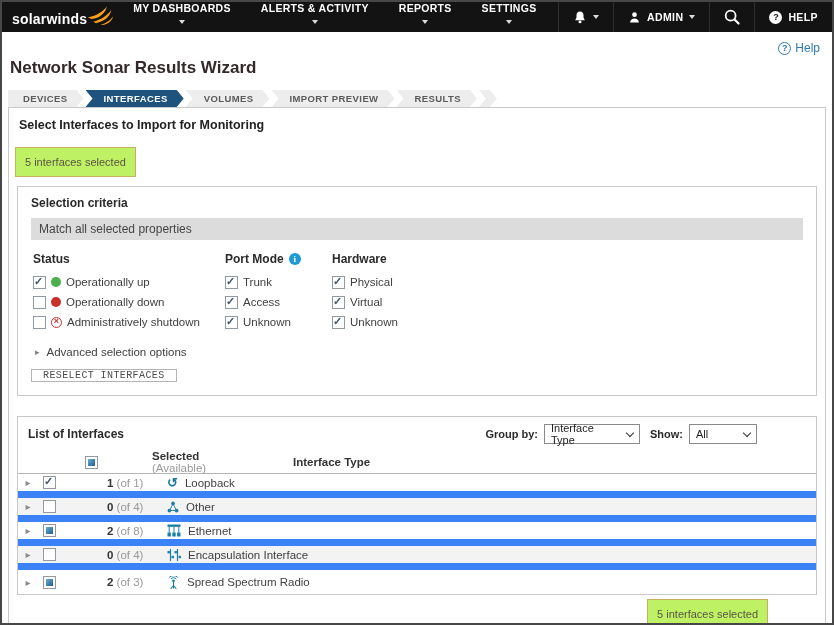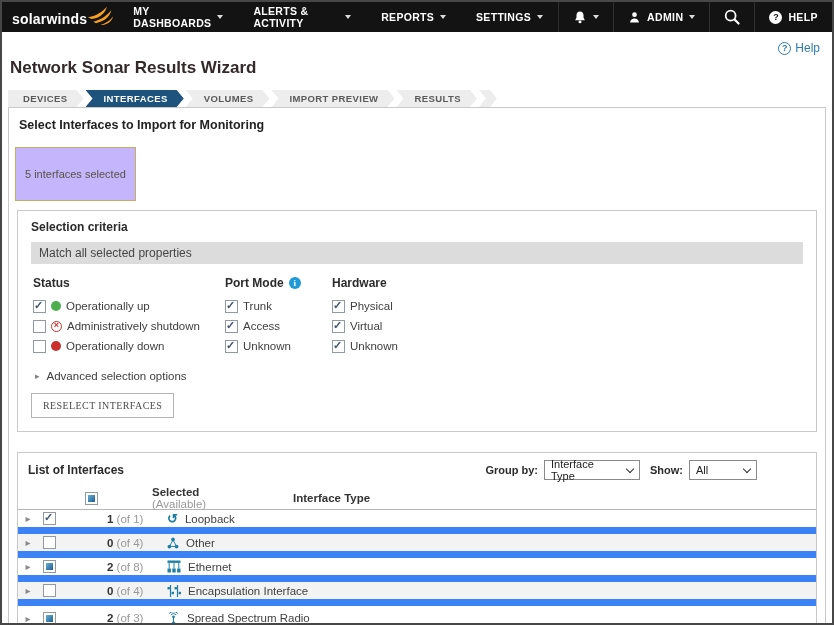--- a/index.html
+++ b/index.html
@@ -10,21 +10,21 @@
     background:#fff;
     font-family:"Liberation Sans", sans-serif;
     overflow:hidden;
   }
 
   
   .topbar { height:30px; background:#131313; display:flex; align-items:stretch; color:#fff; }
   .logo { display:flex; align-items:center; padding:0 4px 0 10px; }
   .logo-text { font-size:14px; font-weight:700; letter-spacing:.2px; margin-top:3px; }
   .menu { display:flex; align-items:stretch; }
-  .menu-item { display:flex; align-items:center; gap:6px; padding:0 15px; font-size:10.5px; font-weight:700; letter-spacing:.3px; cursor:pointer; }
+  .menu-item { display:flex; align-items:center; gap:6px; padding:0 15px; font-size:10.5px; font-weight:700; letter-spacing:.3px; cursor:pointer;flex-direction:column; }
   .tb-caret { width:0; height:0; border-left:3.5px solid transparent; border-right:3.5px solid transparent; border-top:4px solid #ddd; }
   .topbar-right { margin-left:auto; display:flex; align-items:stretch; }
   .tb-sec { display:flex; align-items:center; justify-content:center; gap:6px; border-left:1px solid #2f2f2f; padding:0 14px; cursor:pointer; }
   .tb-sec .label { font-size:10.5px; font-weight:700; letter-spacing:.4px; }
   .help-q { width:13px; height:13px; border-radius:50%; background:#fff; color:#131313; font-size:9px; font-weight:700; display:flex; align-items:center; justify-content:center; }
 
   
   .page-help { display:flex; justify-content:flex-end; padding:8px 12px 0 0; height:24px; }
   .help-link { display:inline-flex; align-items:center; gap:4px; color:#2e7bb4; font-size:12px; cursor:pointer; text-decoration:none; }
   .qicon { width:13px; height:13px; border:1px solid #2e7bb4; border-radius:50%; font-size:9px; font-weight:700; display:flex; align-items:center; justify-content:center; }
@@ -35,21 +35,21 @@
   .step { display:flex; align-items:center; background:#ededed; color:#5a5a5a;
           font-size:9.5px; font-weight:700; letter-spacing:.4px; padding:0 16px 0 18px; margin-right:2px;
           clip-path:polygon(0 0, calc(100% - 7px) 0, 100% 50%, calc(100% - 7px) 100%, 0 100%, 7px 50%); cursor:pointer; }
   .step:first-child { clip-path:polygon(0 0, calc(100% - 7px) 0, 100% 50%, calc(100% - 7px) 100%, 0 100%); padding-left:15px; }
   .step.active { background:#1e537e; color:#fff; }
   .step.tail { width:18px; padding:0; }
 
   
   .panel { margin:0 6px; border:1px solid #c9c9c9; background:#fff; padding-bottom:3px; }
   .sec-heading { font-size:12.5px; font-weight:700; color:#222; margin:10px 0 0 10px; }
-  .badge { display:inline-block; background:#c4b5fd; border:1px solid #c9ae5e; color:#5a5345; font-size:11px; padding:20px 9px; }
+  .badge { display:inline-block; background:#bef264; border:1px solid #c9ae5e; color:#5a5345; font-size:11px; padding:8px 9px; }
   .badge-top { margin:15px 0 0 6px; }
   .badge-row { text-align:right; padding:4px 57px 2px 0; }
 
   .critbox { margin:9px 8px 0; border:1px solid #c9c9c9; padding:9px 13px 13px; }
   .crit-title { font-size:12px; font-weight:700; color:#2b2b2b; }
   .matchbar { margin-top:8px; background:#dcdcdc; height:22px; line-height:22px; padding-left:8px; font-size:12px; color:#454545; }
   .cols { display:flex; margin-top:12px; padding-left:2px; }
   .col-status { width:192px; } .col-port { width:107px; } .col-mon { width:120px; } .col-hw { width:150px; }
   .col-h { font-size:12px; font-weight:700; color:#2b2b2b; margin-bottom:9px; display:flex; align-items:center; gap:5px; }
   .citem { display:flex; align-items:center; gap:5px; margin-bottom:6px; font-size:11.5px; color:#3f3f3f; height:14px; }
@@ -63,21 +63,21 @@
   .dot-red { background:#c9302c; }
   .dot-x { width:11px; height:11px; border-radius:50%; background:#fff; border:1px solid #c9302c; color:#c9302c;
            display:flex; align-items:center; justify-content:center; font-size:9px; font-weight:700; line-height:1; }
   .dot-x::after { content:"\00d7"; margin-top:-1px; }
   .info-i { width:12px; height:12px; border-radius:50%; background:#1f9ad6; color:#fff; font-size:9px; font-weight:700;
             display:flex; align-items:center; justify-content:center; font-family:"Liberation Serif",serif; cursor:pointer; }
 
   .adv { display:flex; align-items:center; gap:7px; margin:11px 0 0 4px; font-size:11.5px; color:#404040; cursor:pointer; }
   .tri { color:#808080; font-size:9px; } .tri::after { content:"\25b8"; }
   .reselect { margin-top:11px; background:#fff; border:1px solid #b3b3b3; color:#4c4c4c; font-size:10px; letter-spacing:.4px;
-              padding:6px 11px; font-family:Liberation Serif, serif; cursor:pointer; }
+              padding:0 11px; font-family:Liberation Mono, monospace; cursor:pointer; }
 
   
   .listbox { margin:20px 8px 0; border:1px solid #c9c9c9; }
   .list-head { display:flex; align-items:center; justify-content:space-between; padding:7px 59px 7px 10px; }
   .list-title { font-size:12px; font-weight:700; color:#2b2b2b; }
   .list-controls { display:flex; align-items:center; gap:6px; font-size:11px; color:#2b2b2b; }
   .lbl { font-weight:700; }
   .sel { display:inline-flex; align-items:center; justify-content:space-between; border:1px solid #8a8a8a; background:#fff;
          height:20px; font-size:11px; color:#222; padding:0 6px; cursor:pointer; }
   .sel-group { width:96px; margin-right:4px; } .sel-show { width:68px; }
@@ -205,27 +205,27 @@
 
       <div class="col-status">
         <div class="col-h">Status</div>
         <div class="citem">
           <span class="cb state-checked"></span>
           <span class="dot dot-green"></span>
           <span>Operationally up</span>
         </div>
         <div class="citem">
           <span class="cb state-unchecked"></span>
+          <span class="dot dot-red"></span>
+          <span>Operationally down</span>
+        </div>
+        <div class="citem">
+          <span class="cb state-unchecked"></span>
           <span class="dot-x"></span>
           <span>Administratively shutdown</span>
-        </div>
-        <div class="citem">
-          <span class="cb state-unchecked"></span>
-          <span class="dot dot-red"></span>
-          <span>Operationally down</span>
         </div>
       </div>
 
       <div class="col-port">
         <div class="col-h">
           <span>Port Mode</span>
           <span class="info-i">i</span>
         </div>
         <div class="citem">
           <span class="cb state-checked"></span>

